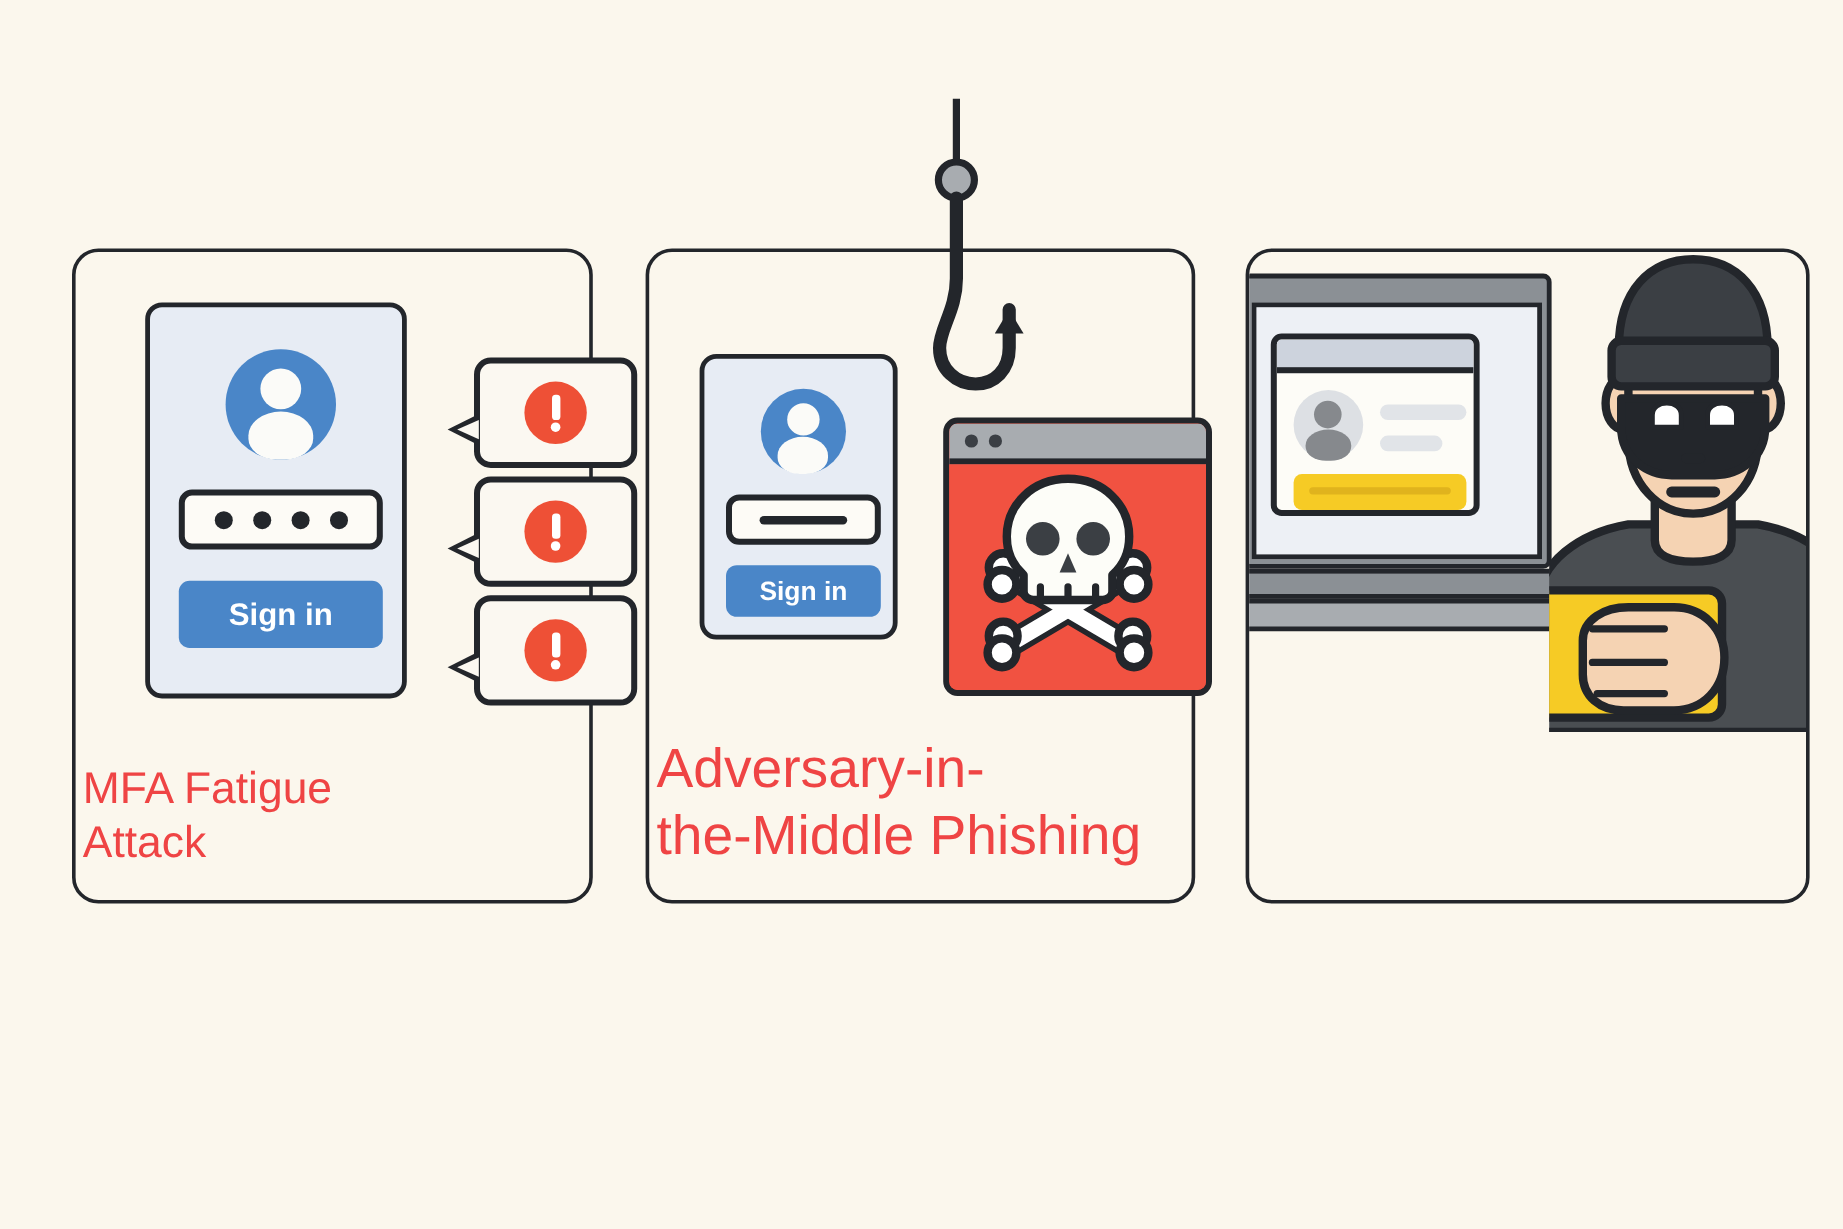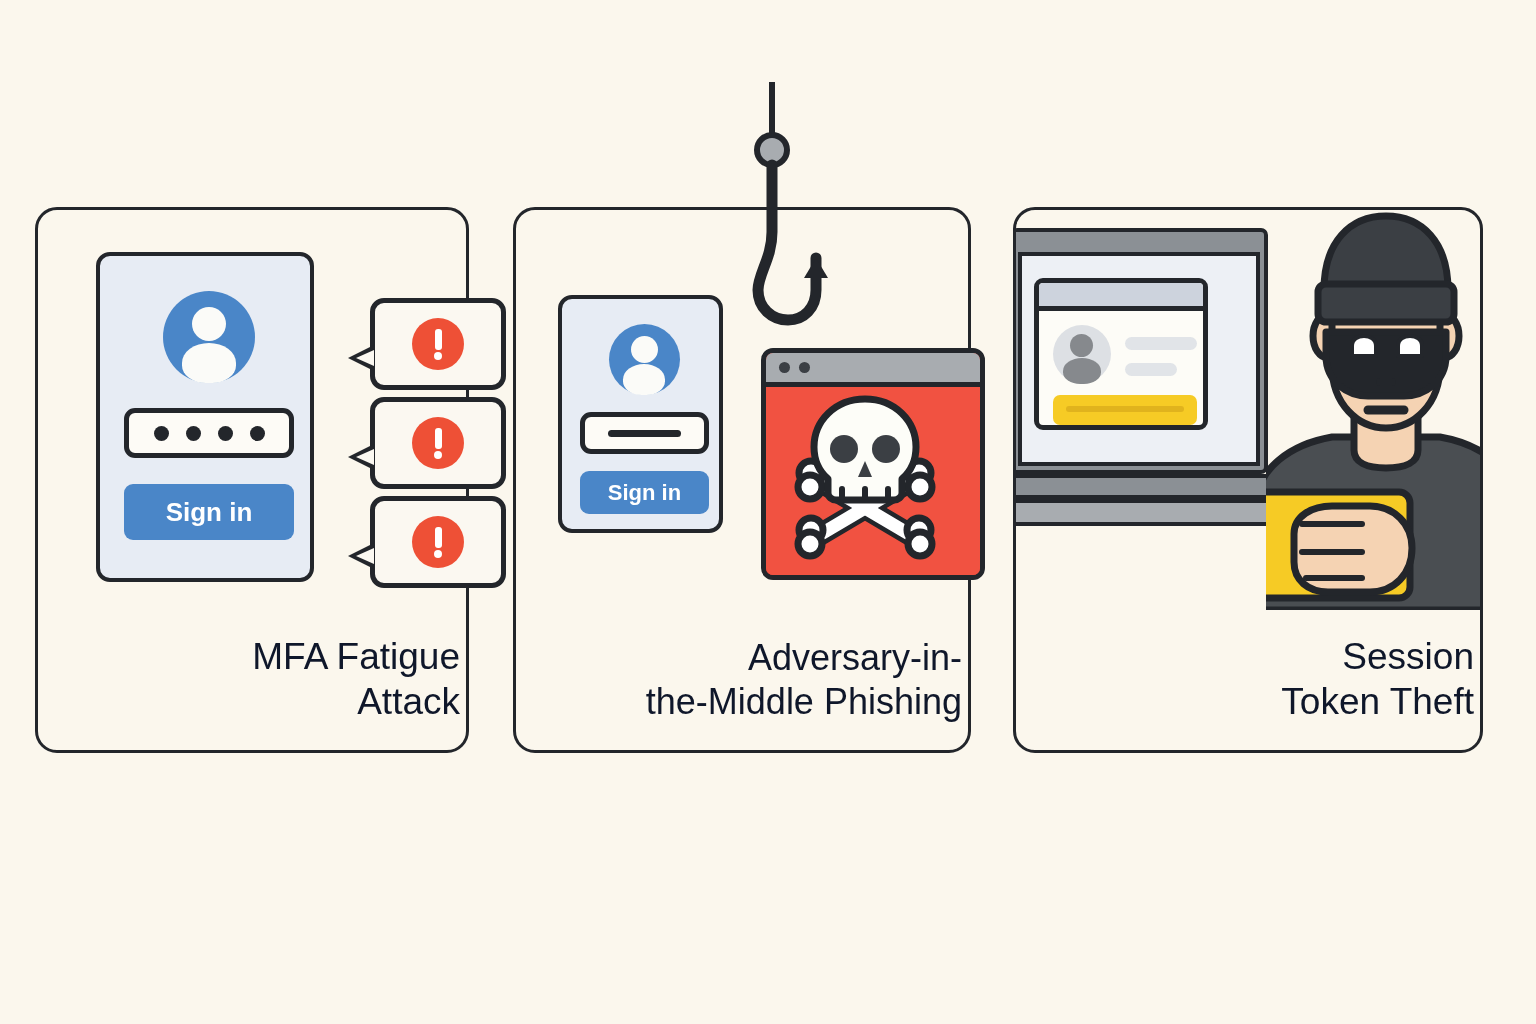--- a/index.html
+++ b/index.html
@@ -32,21 +32,21 @@
     font-weight: bold;
     color: #23262B;
     letter-spacing: -0.5px;
     line-height: 1.05;
   }
 
   
   .cards {
     position: absolute;
     top: 207px;
-    left: 35px;
+    left: 60px;
     width: 1408px;
     height: 546px;
   }
   .card {
     position: absolute;
     top: 0;
     height: 546px;
     border: 3px solid #23262B;
     border-radius: 22px;
     background: #FBF7ED;
@@ -62,28 +62,28 @@
     height: 400px;
     overflow: visible;
   }
   .card-art.clip { overflow: hidden; border-radius: 20px 20px 0 0; }
 
   .card-label {
     position: absolute;
     left: 6px;
     right: 6px;
     bottom: 26px;
-    text-align: right;
+    text-align: left;
     font-size: 37px;
     font-weight: 500;
-    color: #0f172a;
+    color: #ef4444;
     line-height: 1.22;
     white-space: pre-line;
   }
-  .card.c2 .card-label { font-size: 36px; }
+  .card.c2 .card-label { font-size: 46px; }
 
   
   .login-panel {
     position: absolute;
     background: #E7ECF4;
     border: 4px solid #23262B;
     border-radius: 14px;
     box-sizing: border-box;
   }
   .avatar-circle {
@@ -508,20 +508,18 @@
                        C128 300 146 318 146 342 C146 368 128 386 104 386
                        L62 386 C42 386 28 374 28 356 Z" fill="#F5D3B3"></path>
               <path d="M36 318 L96 318" stroke-width="6"></path>
               <path d="M36 346 L96 346" stroke-width="6"></path>
               <path d="M40 372 L96 372" stroke-width="6"></path>
             </g>
           </svg>
         </div>
 
       </div>
-      <div class="card-label">Session
-Token Theft</div>
     </div>
 
   </div>
 
 
 </div>
 
 </body></html>

